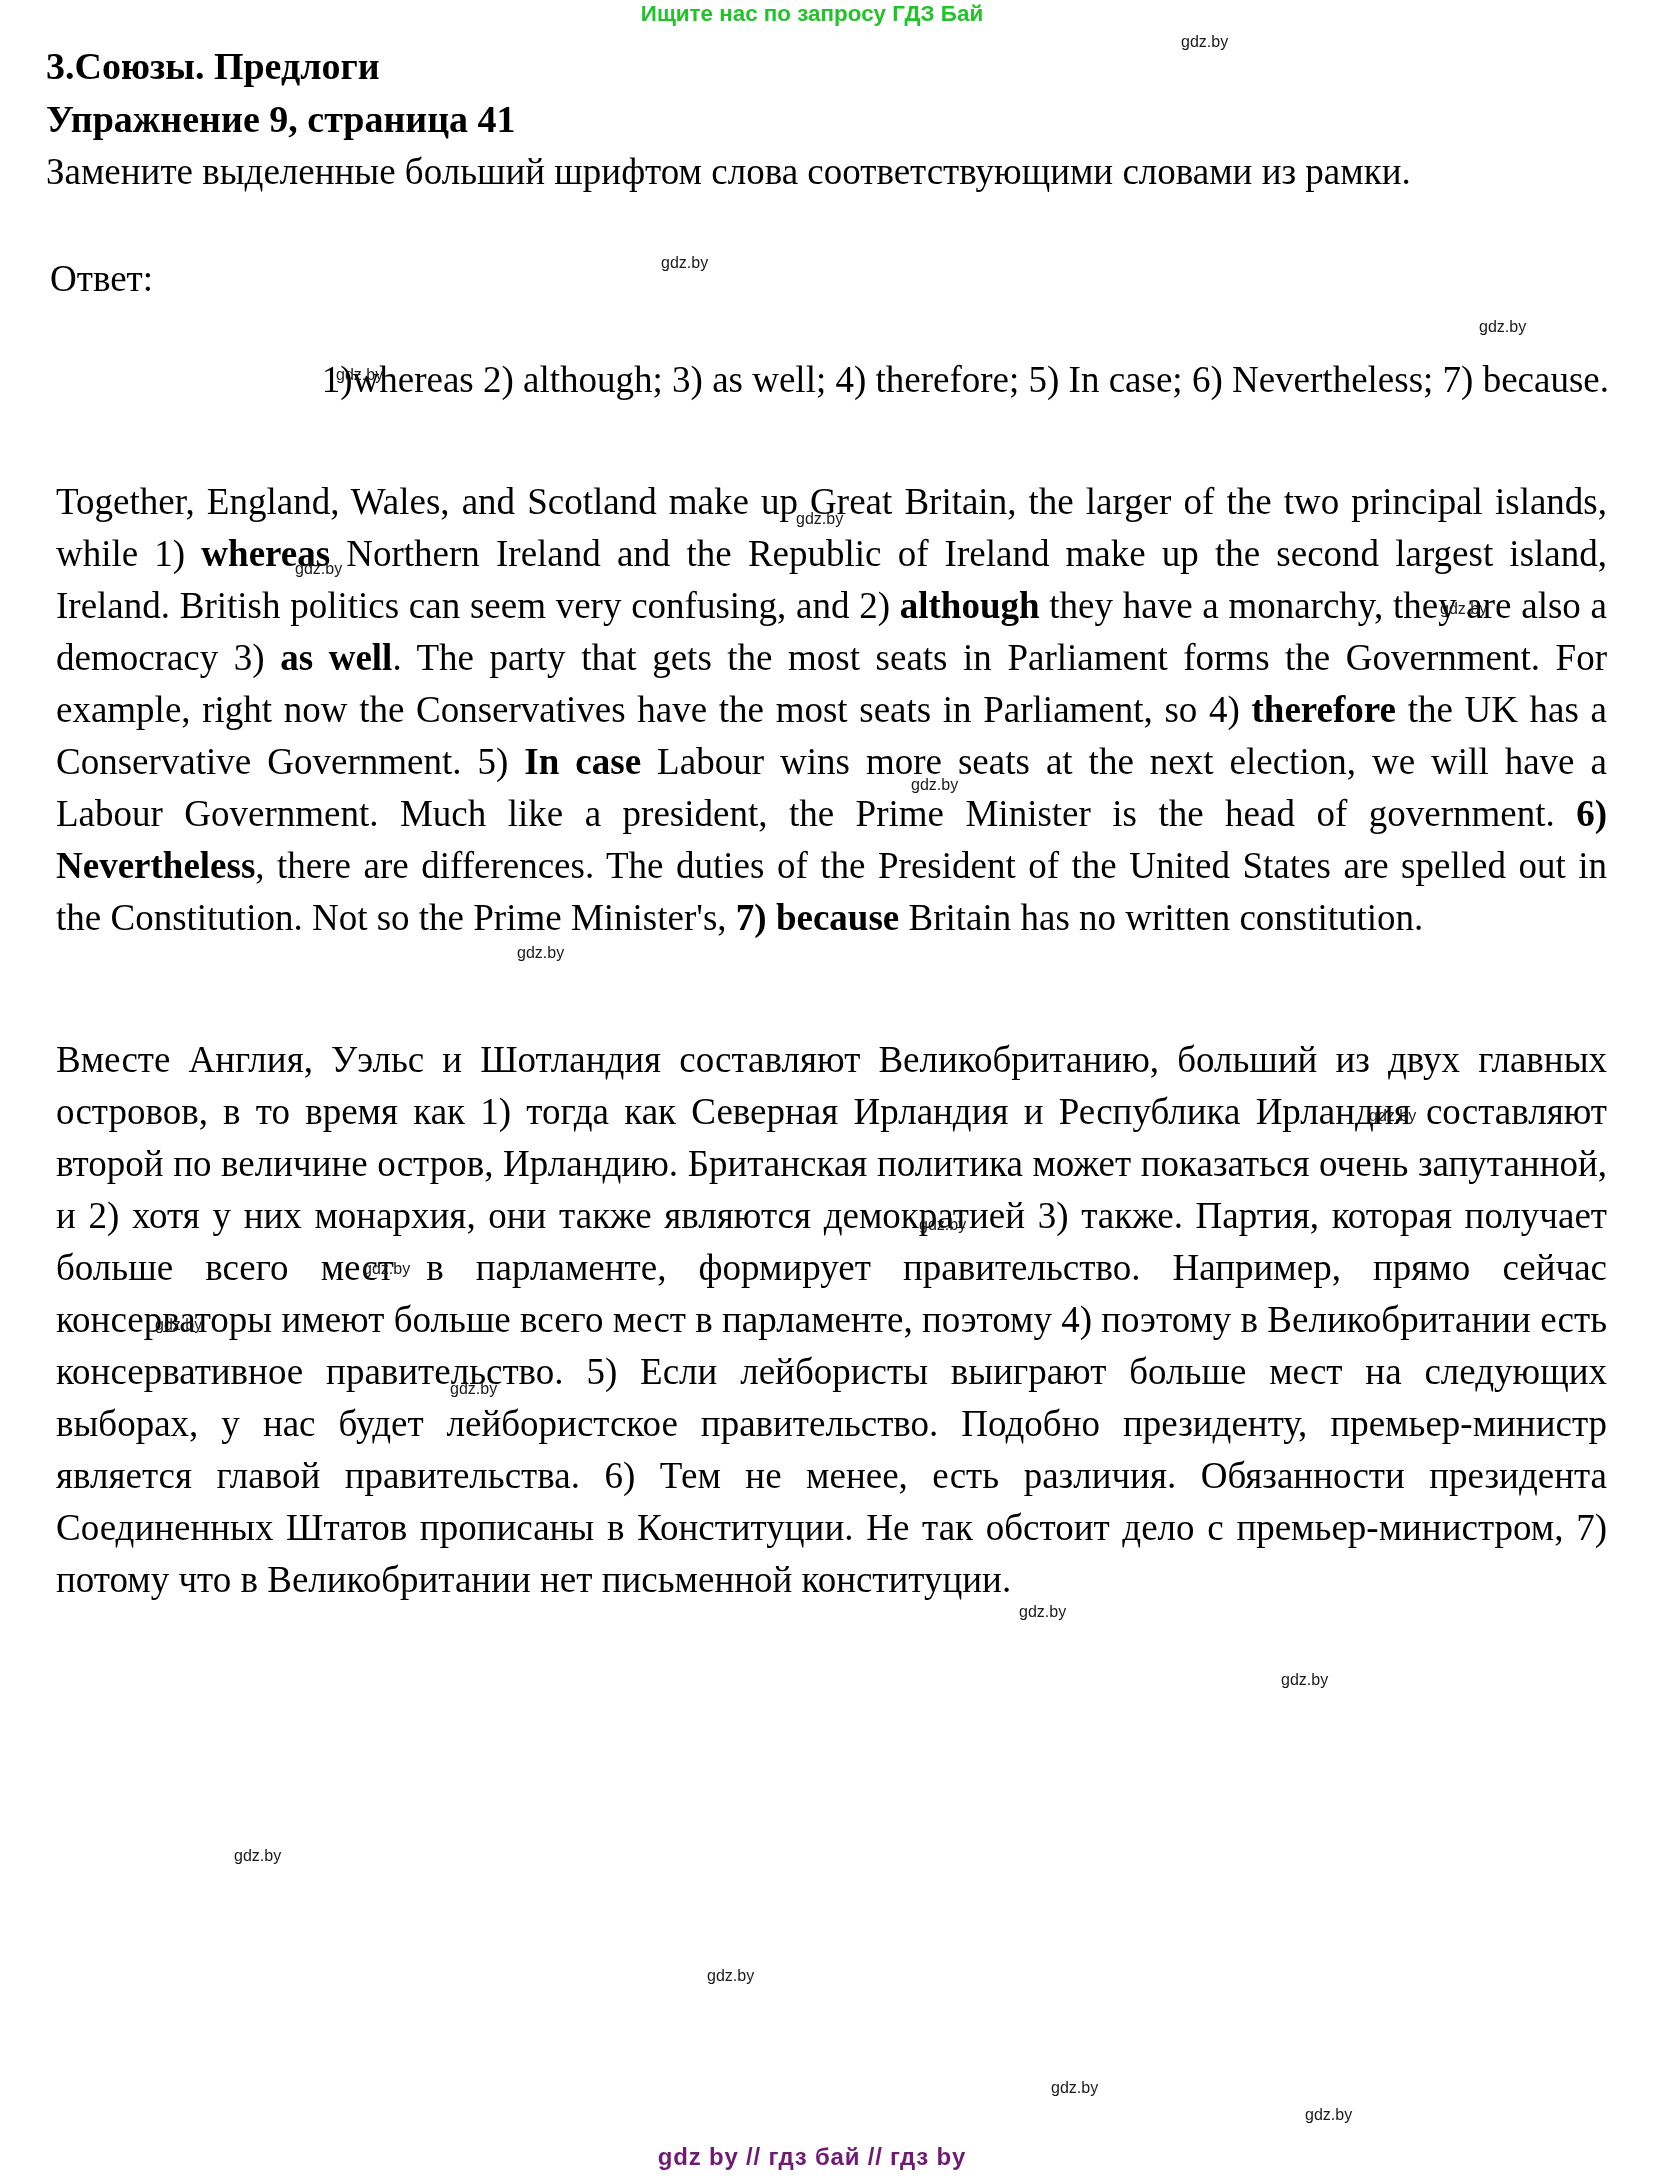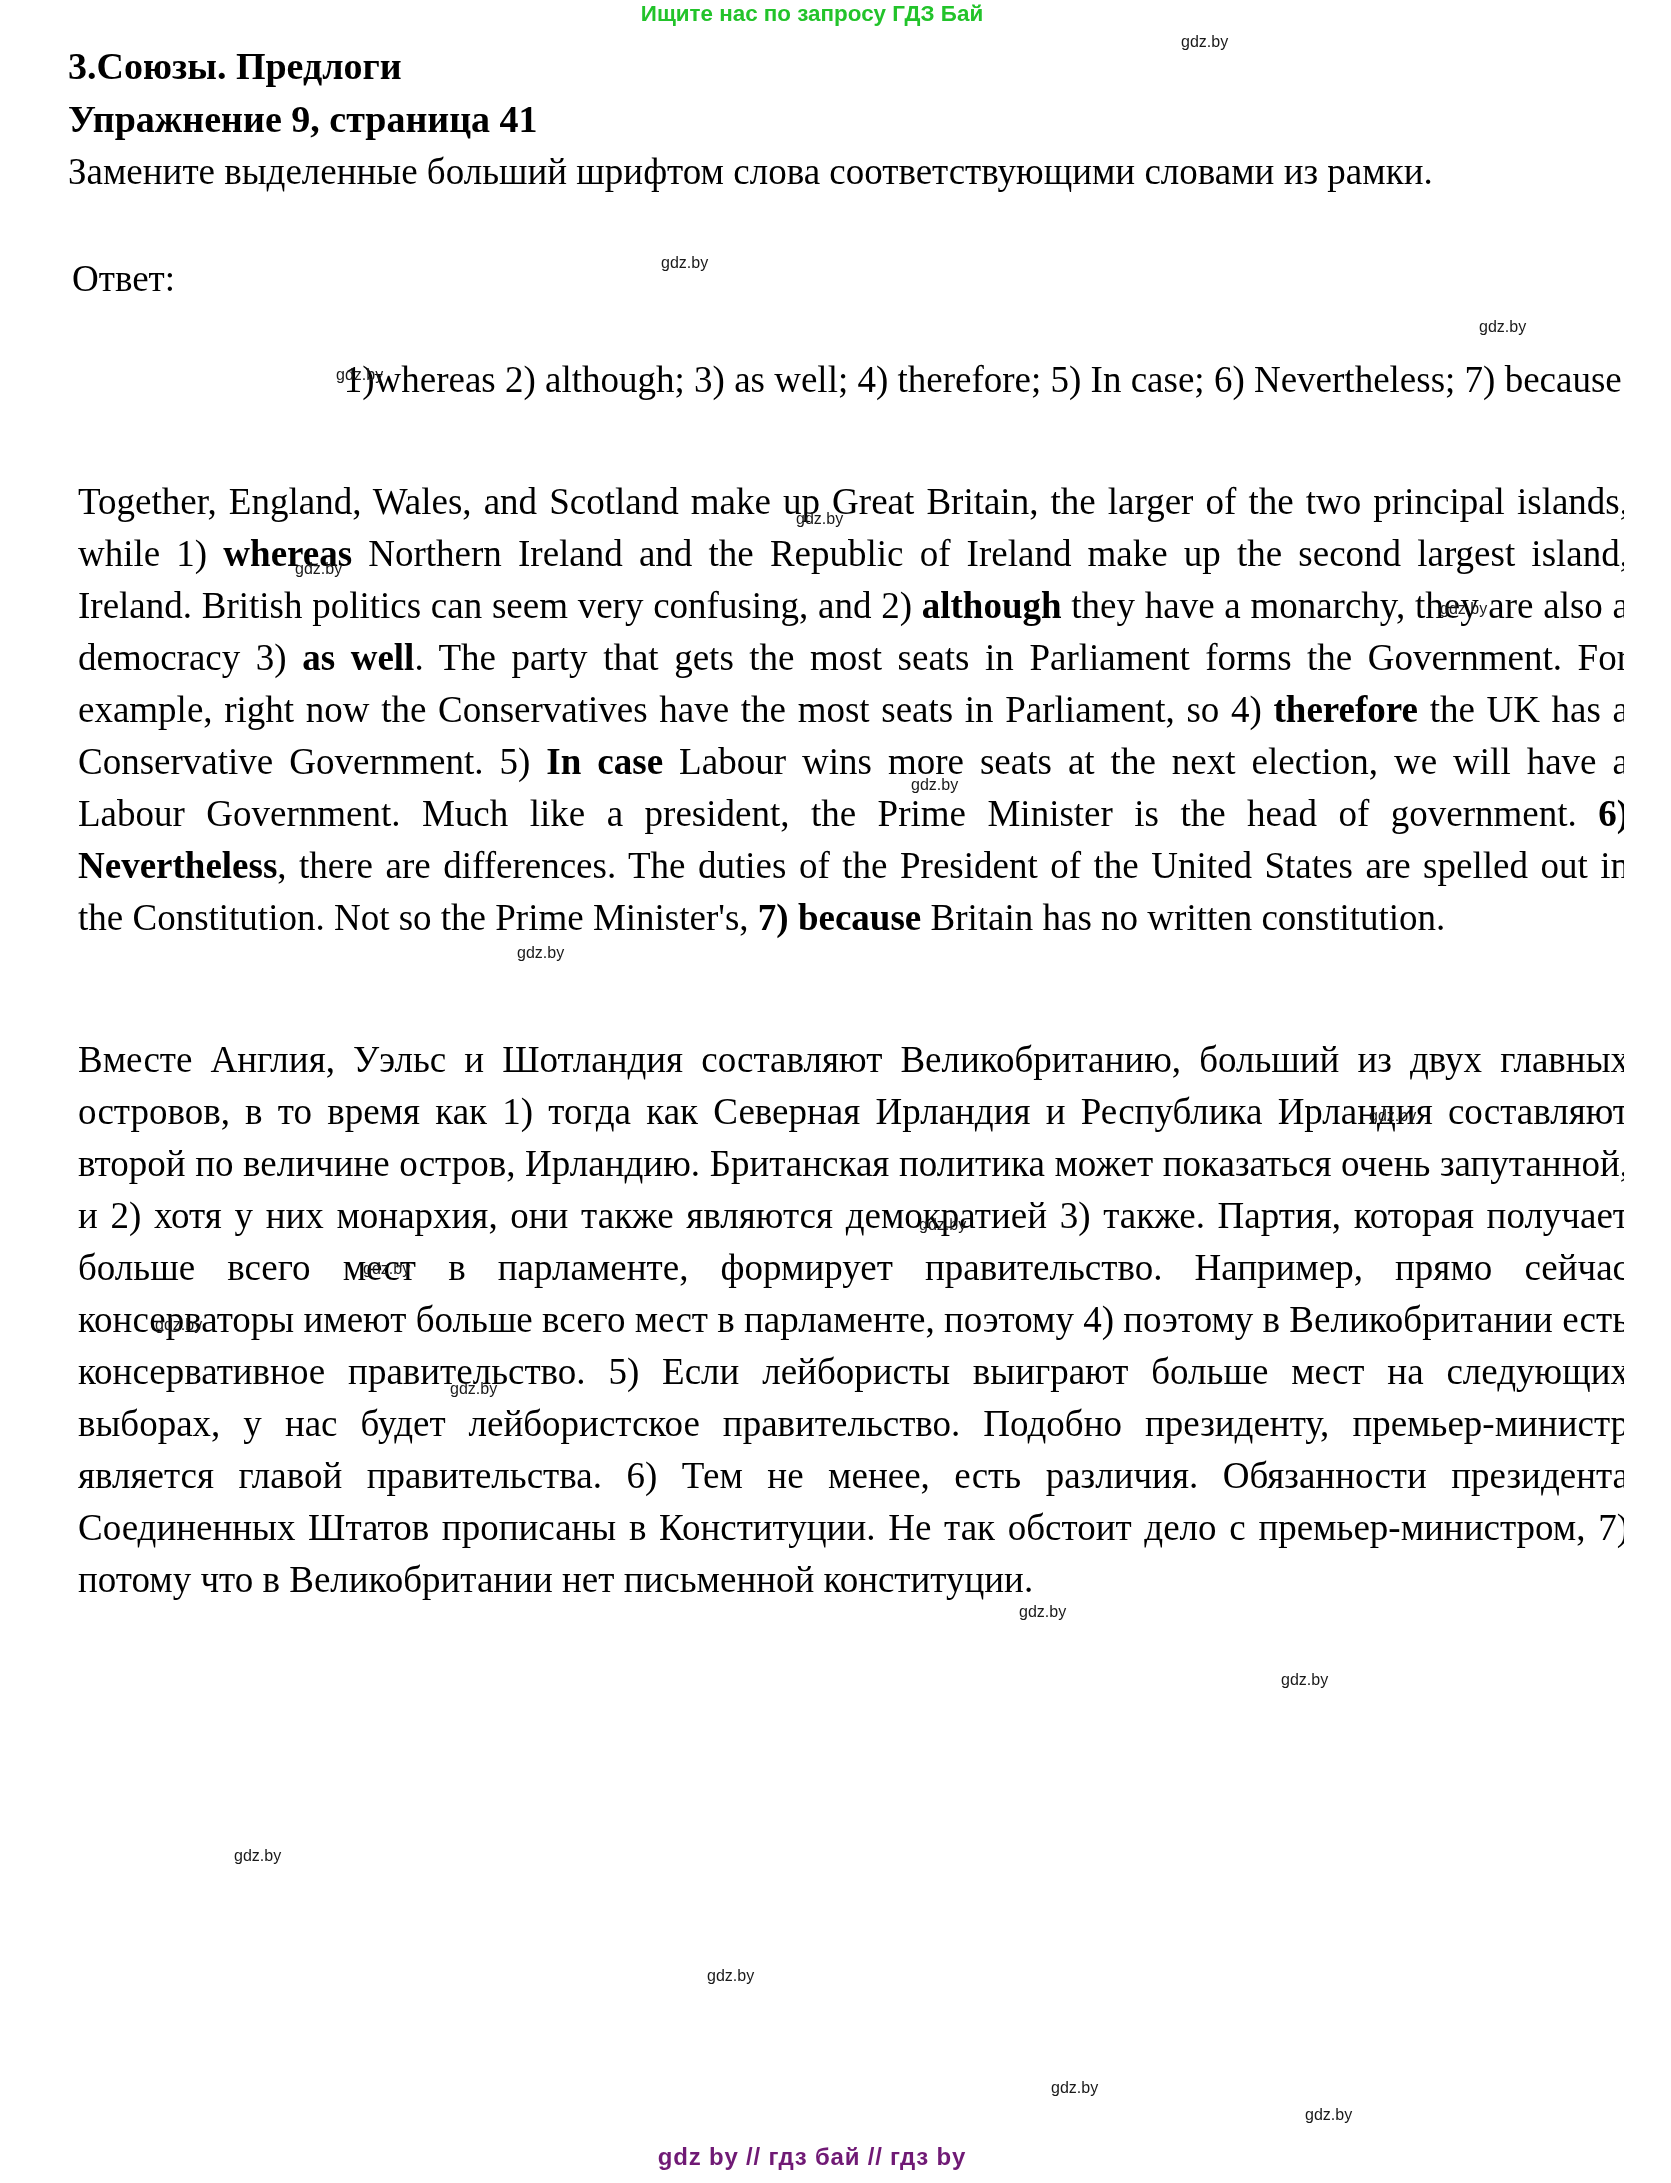--- a/index.html
+++ b/index.html
@@ -28,21 +28,21 @@
     font-size: 22.4px;
     font-weight: 700;
     color: #22c32a;
     letter-spacing: 0px;
     line-height: 28px;
   }
 
   
   .content {
     position: absolute;
-    left: 68px;
+    left: 46px;
     top: 40px;
     width: 1571px;
   }
 
   .heading {
     font-size: 38px;
     font-weight: 700;
     line-height: 53px;
     margin: 0;
     white-space: nowrap;

